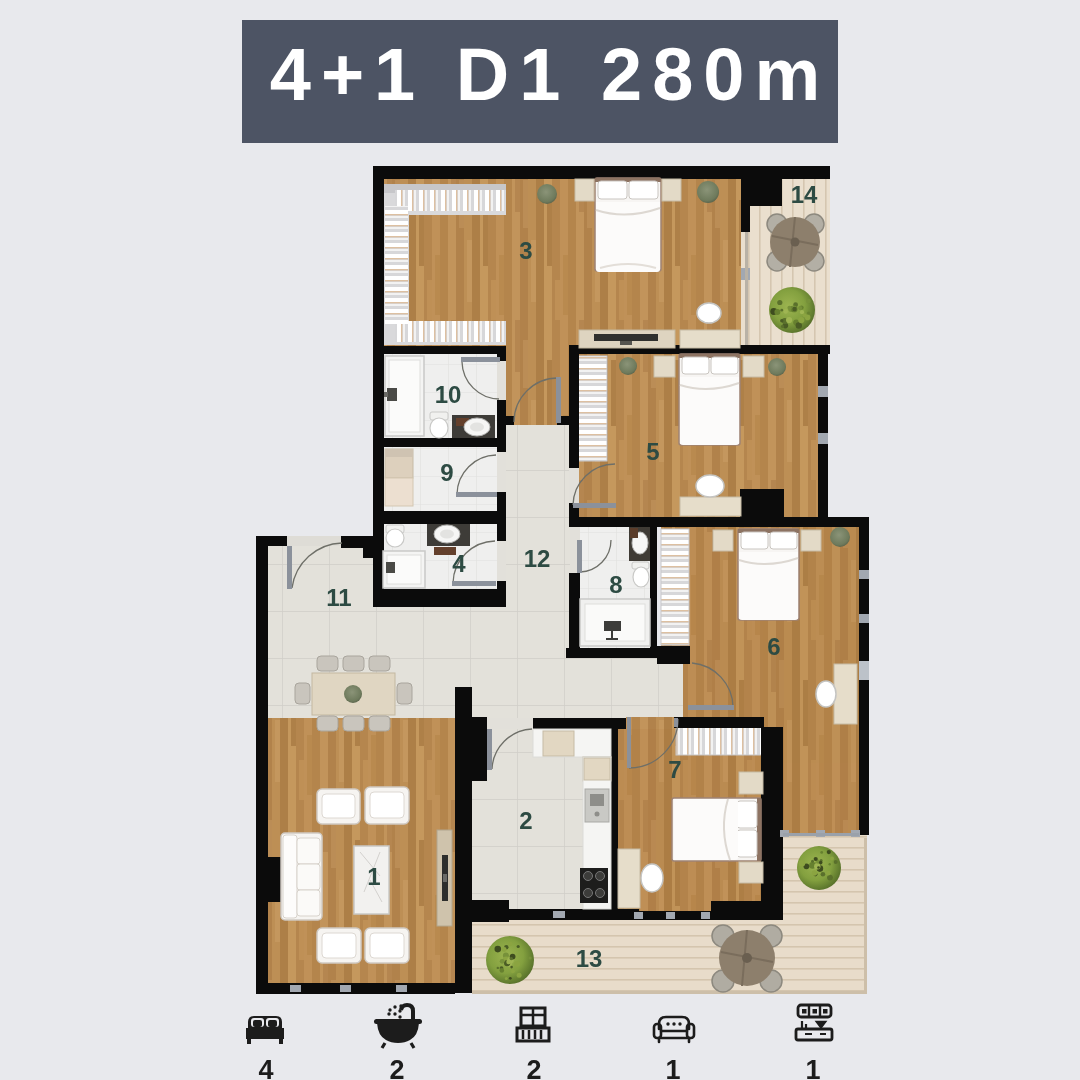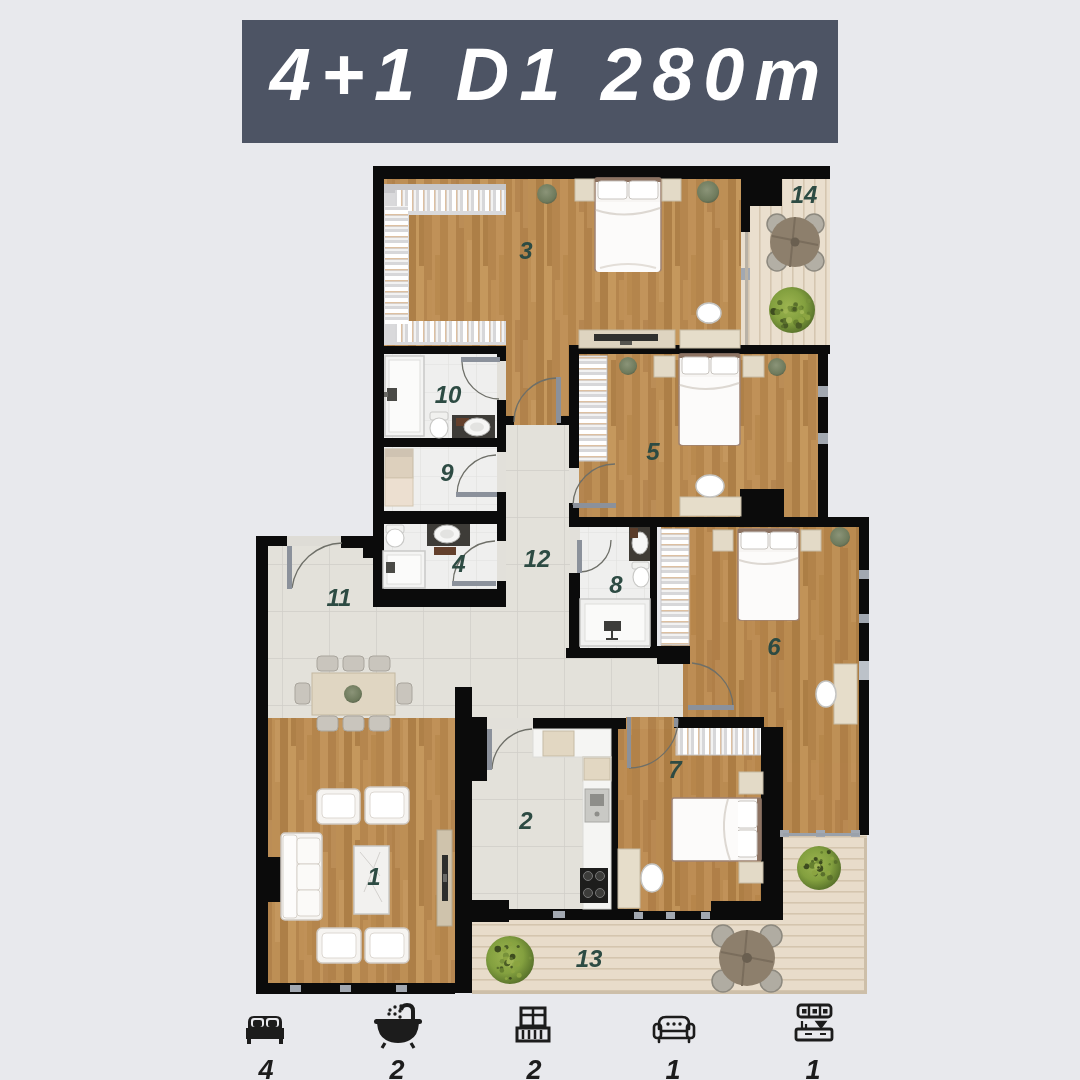--- a/index.html
+++ b/index.html
@@ -1,17 +1,17 @@
 <!DOCTYPE html>
 <html><head>
 <meta charset="utf-8">
 <style>
 html,body{margin:0;padding:0;background:#e8e9ed;}
 #page{position:relative;width:1080px;height:1080px;background:#e8e9ed;overflow:hidden;
-font-family:"Liberation Sans",sans-serif;font-style:italic;}
+font-family:"Liberation Sans",sans-serif;}
 svg{display:block}
 </style>
 </head>
 <body>
 <div id="page">
 <svg width="1080" height="1080" viewBox="0 0 1080 1080">
 <defs>
 <pattern id="wood" width="64" height="160" patternUnits="userSpaceOnUse">
  <rect width="64" height="160" fill="#ba8b53"></rect>
  <rect x="0" width="8" height="160" fill="#c2945b"></rect>

